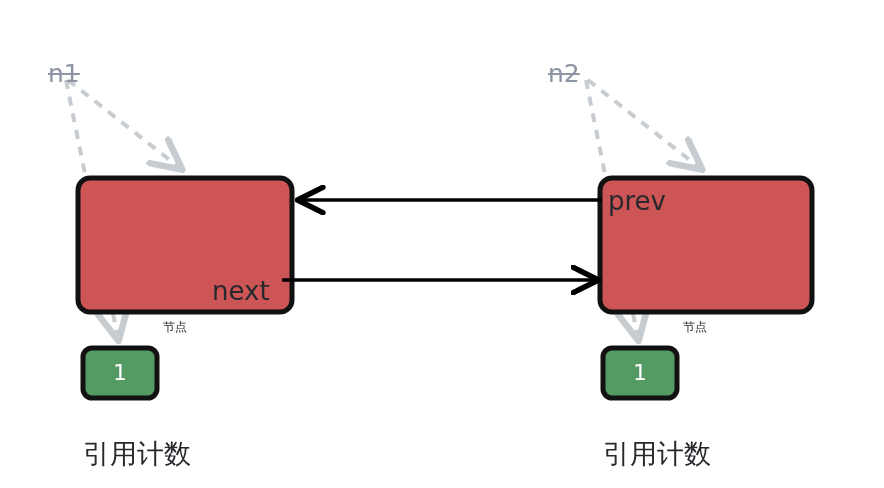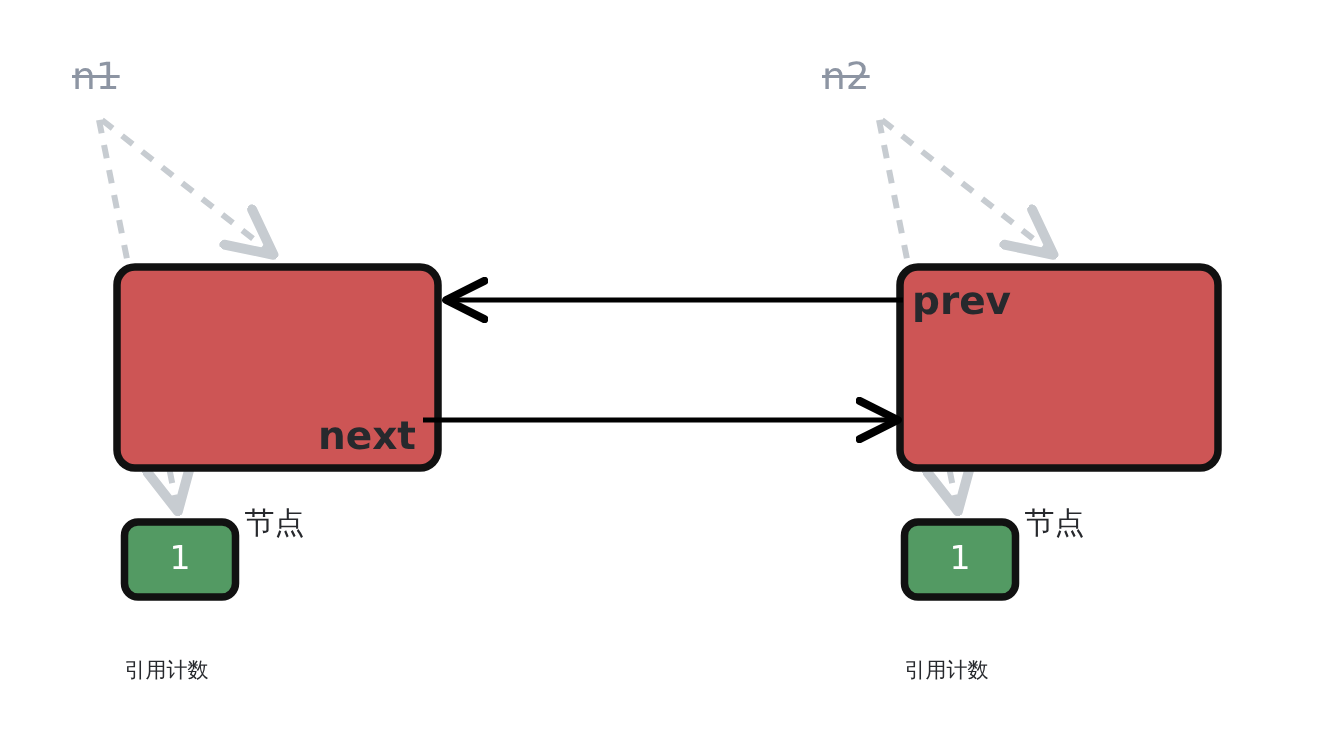--- a/index.html
+++ b/index.html
@@ -32,34 +32,33 @@
   .refcount-value {
     position: absolute;
     white-space: pre;
     line-height: 1;
   }
   .ptr-var-label {
     color: #8d95a3;
     font-size: 25px;
     text-decoration: line-through;
     text-decoration-thickness: 2px;
+    margin-top: 23px;
   }
   .pointer-label {
     color: #27292d;
     font-size: 26px;
-    font-weight: bold;
   }
   .node-box-label {
     color: #27292d;
-    font-size: 20px;
-    margin-top: 17px;
+    font-size: 12px;
   }
   .caption-label {
     color: #27292d;
-    font-size: 14px;
+    font-size: 27px;
   }
   .refcount-value {
     color: #ffffff;
     font-size: 22px;
   }
 </style>
 </head>
 <body>
 
 <div id="canvas">

